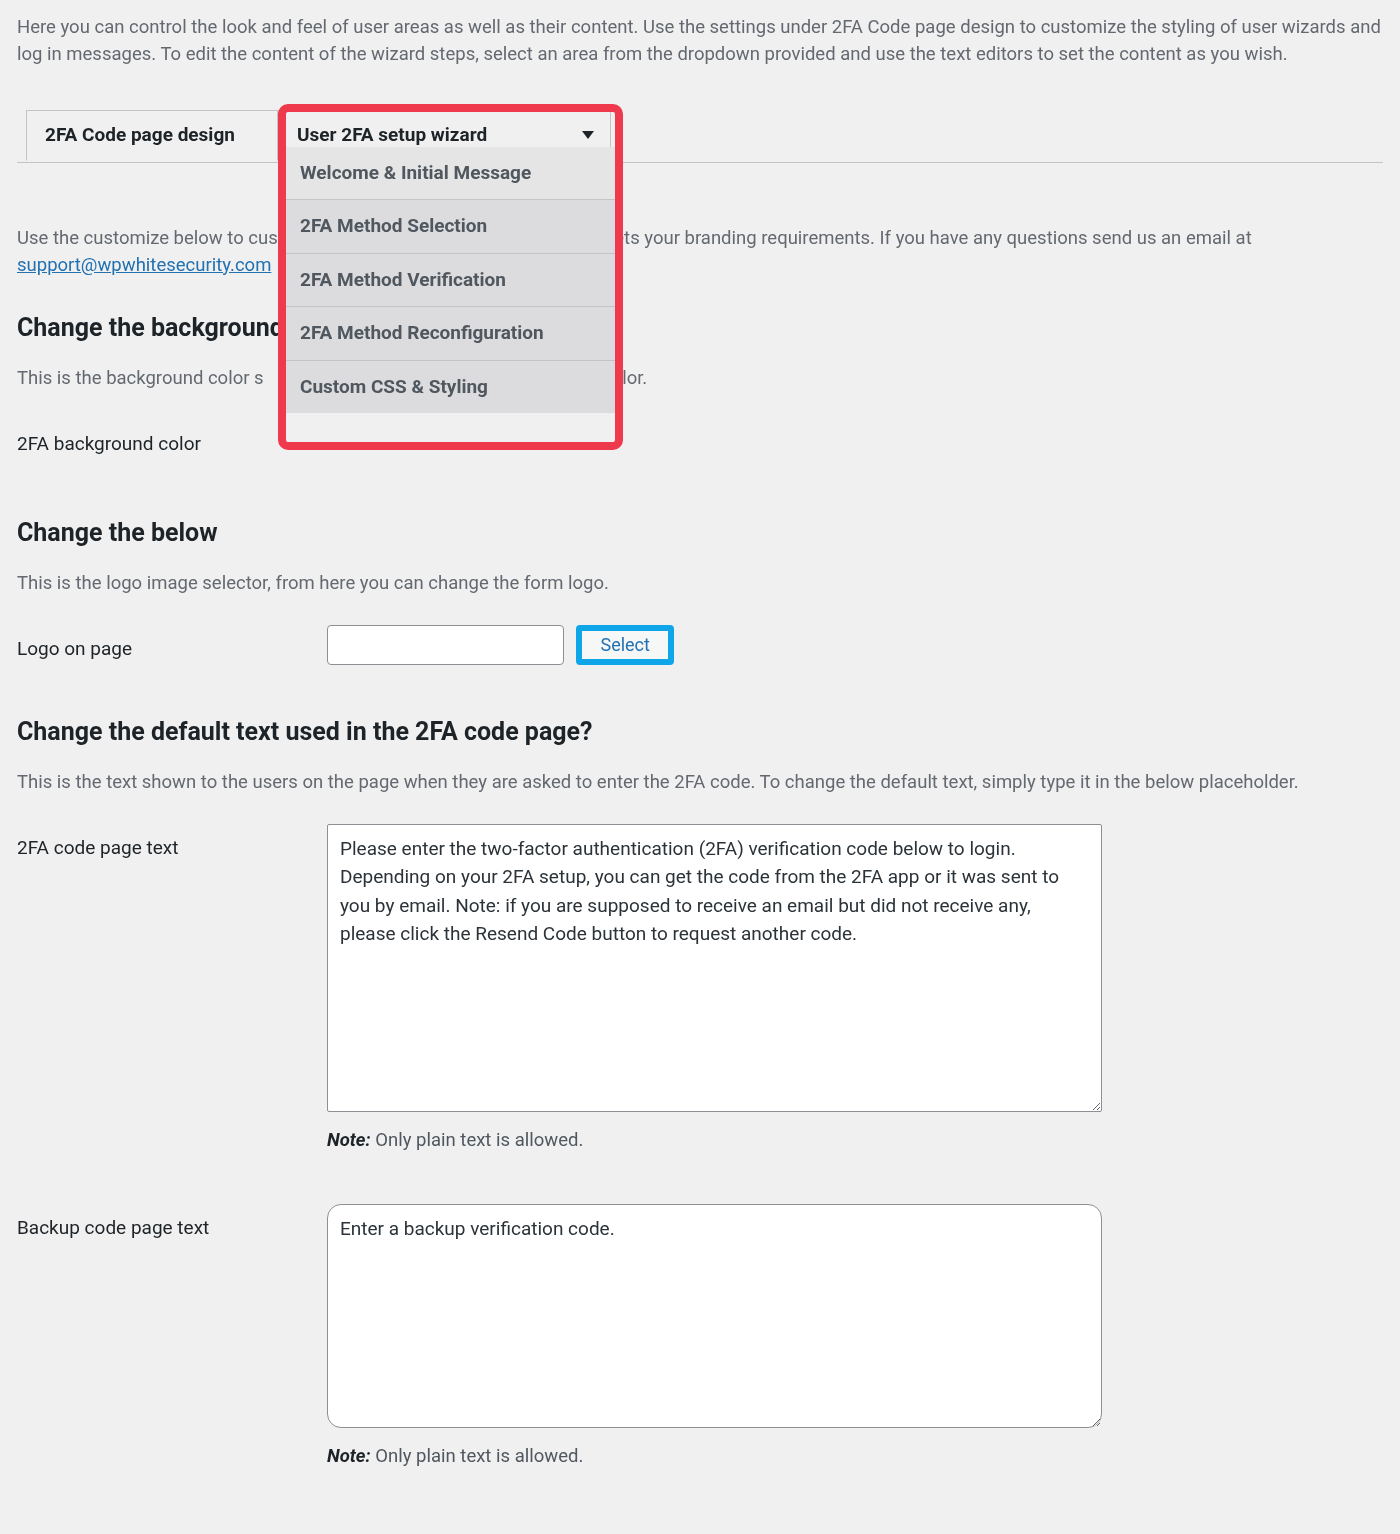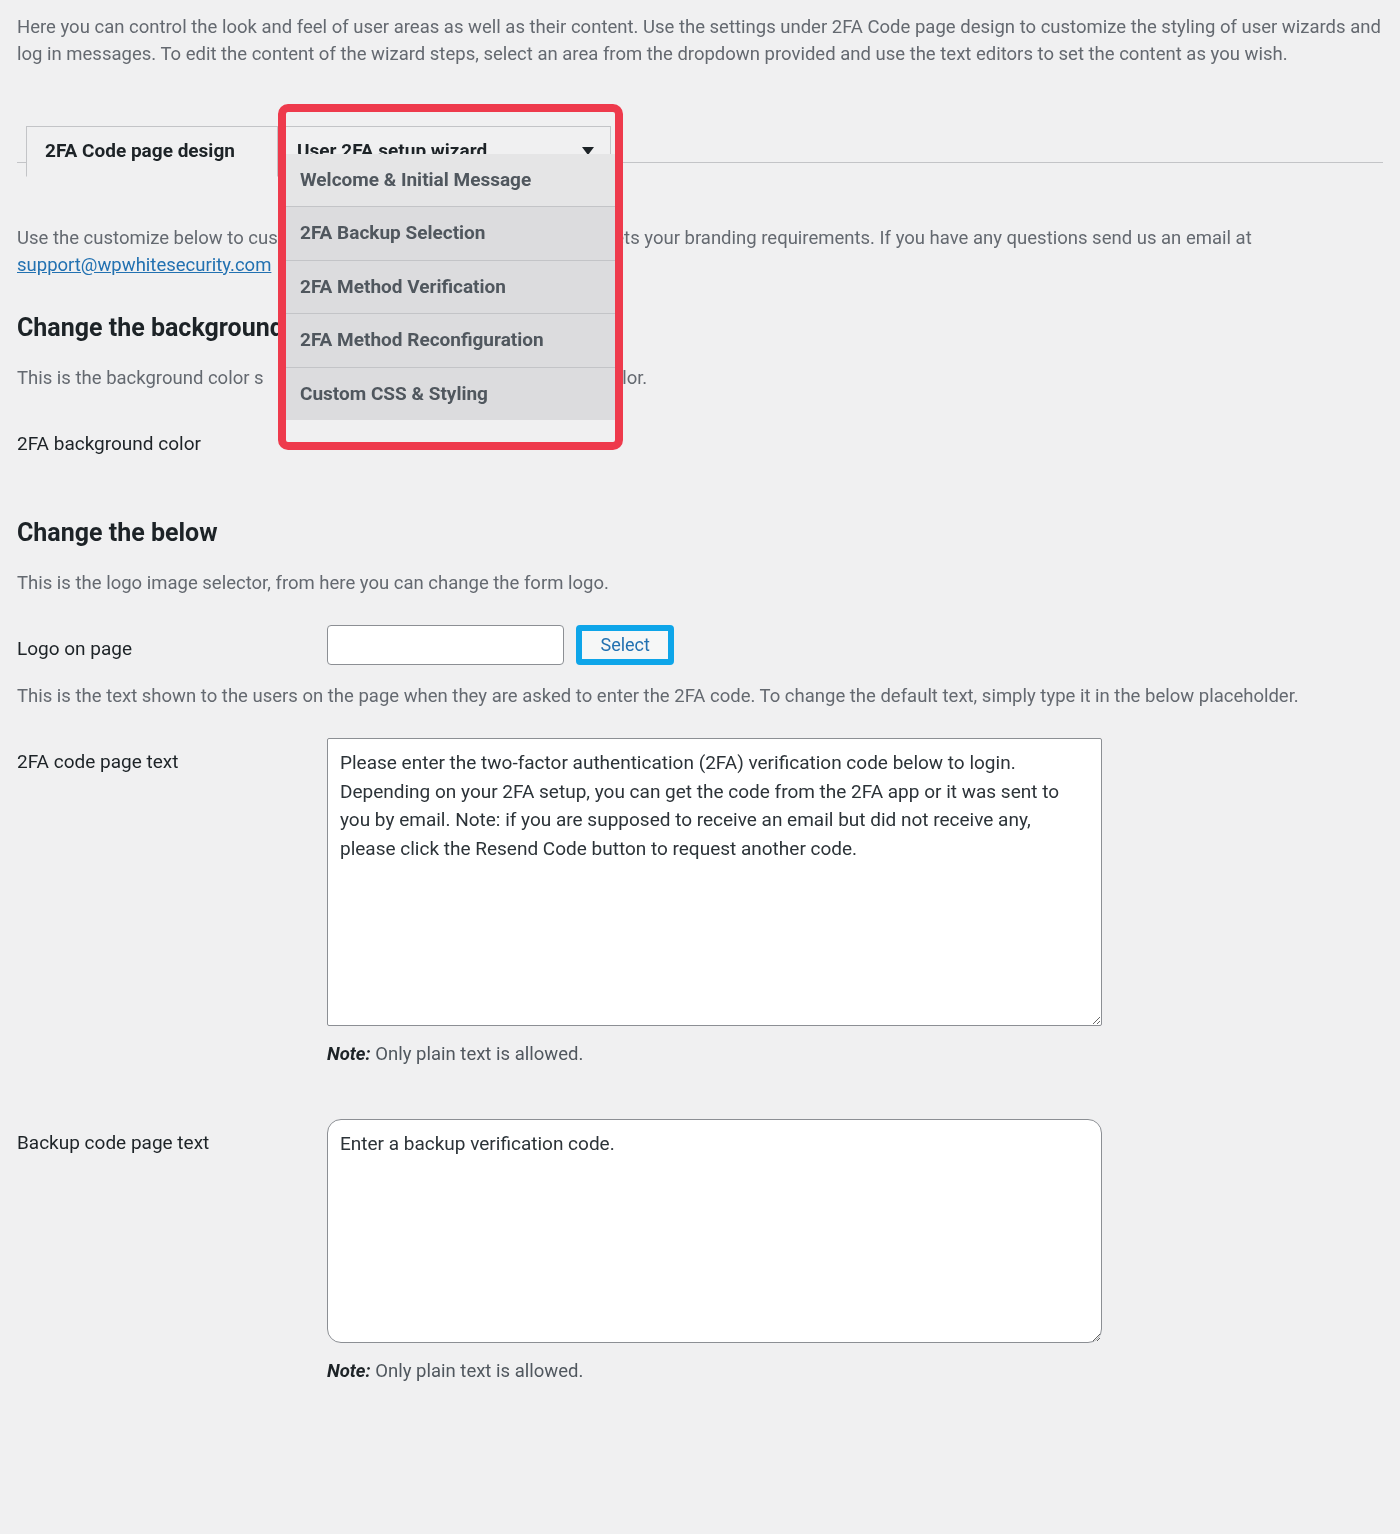--- a/index.html
+++ b/index.html
@@ -23,21 +23,21 @@
     margin-bottom: 42px;
   }
   
   .tabs-wrap {
     position: relative;
     border-bottom: 1px solid #c3c4c7;
     height: 52px;
   }
   .tab {
     position: absolute;
-    top: 16px;
+    top: 0;
     height: 51px;
     border: 1px solid #c3c4c7;
     background: #f0f0f1;
     display: flex;
     align-items: center;
     font-weight: 700;
     font-size: 19px;
     color: #1d2327;
     box-sizing: border-box;
   }
@@ -71,21 +71,21 @@
     border-radius: 10px;
     left: 261px;
     top: -6px;
     width: 345px;
     height: 346px;
     box-sizing: border-box;
   }
   .dropdown {
     position: absolute;
     left: 269px;
-    top: 44px;
+    top: 37px;
     width: 329px;
     background: #dcdcde;
     box-sizing: border-box;
   }
   .dropdown .opt {
     border-bottom: 1px solid #c3c4c7;
     padding: 12px 14px;
     font-size: 19px;
     font-weight: 700;
     color: #50575e;
@@ -213,21 +213,21 @@
     <div class="tab tab-1 active">
       <span>2FA Code page design</span>
     </div>
     <div class="tab tab-2">
       <span>User 2FA setup wizard</span>
       <span class="tri"></span>
     </div>
 
     <div class="dropdown">
       <div class="opt hover">Welcome &amp; Initial Message</div>
-      <div class="opt">2FA Backup Selection</div>
+      <div class="opt">2FA Method Selection</div>
       <div class="opt">2FA Method Verification</div>
       <div class="opt">2FA Method Reconfiguration</div>
       <div class="opt">Custom CSS &amp; Styling</div>
     </div>
 
     <div class="hl"></div>
   </div>
 
   <div class="below-tabs">
     <p class="para">
@@ -246,20 +246,21 @@
     <p class="para">This is the logo image selector, from here you can change the form logo.</p>
 
     <div class="field-row">
       <div class="field-label">Logo on page</div>
       <div class="field-body">
         <input class="logo-input" type="text" style="">
         <span class="select-btn">Select</span>
       </div>
     </div>
 
+    <h2 class="section" style="margin-top:48px">Change the default text used in the 2FA code page?</h2>
     <p class="para">This is the text shown to the users on the page when they are asked to enter the 2FA code. To change the default text, simply type it in the below placeholder.</p>
 
     <div class="field-row">
       <div class="field-label">2FA code page text</div>
       <div class="field-body">
         <textarea class="big" style="">Please enter the two-factor authentication (2FA) verification code below to login. Depending on your 2FA setup, you can get the code from the 2FA app or it was sent to you by email. Note: if you are supposed to receive an email but did not receive any, please click the Resend Code button to request another code.</textarea>
         <div class="note">
           <strong>Note:</strong><span> Only plain text is allowed.</span>
         </div>
       </div>

